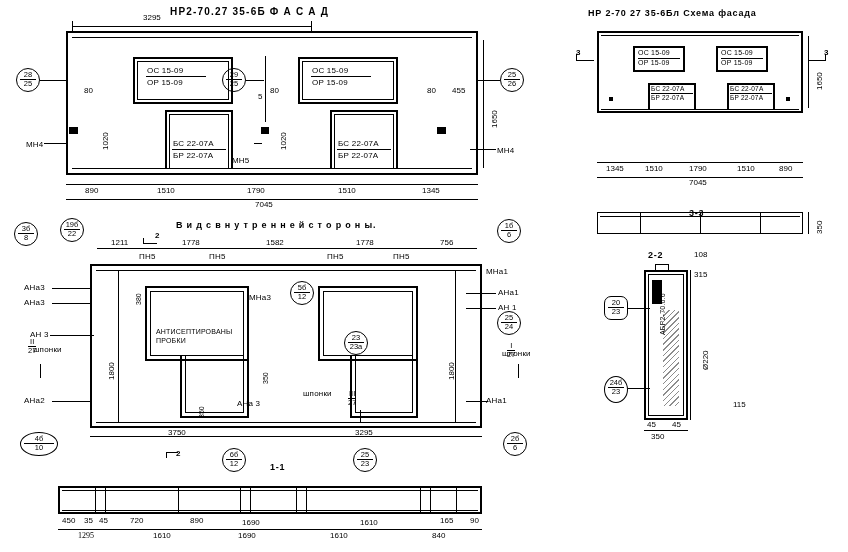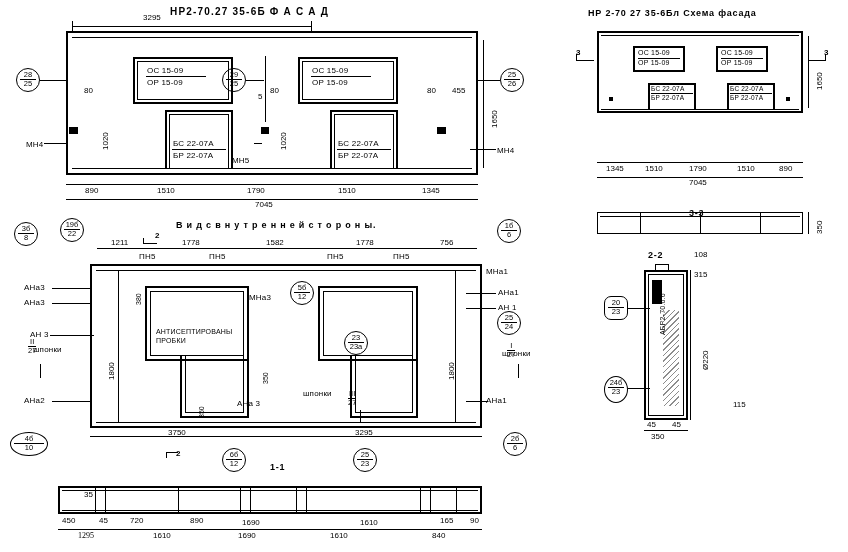--- a/index.html
+++ b/index.html
@@ -228,21 +228,21 @@
 <div class="ln h" style="left:466px;top:401px;width:22px;"></div>
 
 <div class="cir" style="left:14px;top:222px;width:24px;height:24px;">
   <span class="a">3б</span>
   <span class="b">8</span>
 </div>
 <div class="cir" style="left:60px;top:218px;width:24px;height:24px;">
   <span class="a">19б</span>
   <span class="b">22</span>
 </div>
-<div class="cir" style="left:10px;top:432px;width:38px;height:24px;">
+<div class="cir" style="left:20px;top:432px;width:38px;height:24px;">
   <span class="a">4б</span>
   <span class="b">10</span>
 </div>
 <div class="cir" style="left:497px;top:219px;width:24px;height:24px;">
   <span class="a">1б</span>
   <span class="b">6</span>
 </div>
 <div class="cir" style="left:503px;top:432px;width:24px;height:24px;">
   <span class="a">2б</span>
   <span class="b">6</span>
@@ -308,21 +308,21 @@
 <div class="ln v" style="left:178px;top:486px;height:28px;"></div>
 <div class="ln v" style="left:240px;top:486px;height:28px;"></div>
 <div class="ln v" style="left:250px;top:486px;height:28px;"></div>
 <div class="ln v" style="left:296px;top:486px;height:28px;"></div>
 <div class="ln v" style="left:306px;top:486px;height:28px;"></div>
 <div class="ln v" style="left:420px;top:486px;height:28px;"></div>
 <div class="ln v" style="left:430px;top:486px;height:28px;"></div>
 <div class="ln v" style="left:456px;top:486px;height:28px;"></div>
 
 <div class="dim" style="left:62px;top:516px;">450</div>
-<div class="dim" style="left:84px;top:490px;">35</div>
+<div class="dim" style="left:84px;top:516px;">35</div>
 <div class="dim" style="left:99px;top:516px;">45</div>
 <div class="dim" style="left:130px;top:516px;">720</div>
 <div class="dim" style="left:190px;top:516px;">890</div>
 <div class="dim" style="left:440px;top:516px;">165</div>
 <div class="dim" style="left:470px;top:516px;">90</div>
 
 <div class="ln h" style="left:58px;top:529px;width:424px;"></div>
 <div class="dim" style="left:78px;top:531px;font-family:Liberation Serif, serif;">1295</div>
 <div class="dim" style="left:153px;top:531px;">1610</div>
 <div class="dim" style="left:238px;top:531px;">1690</div>

